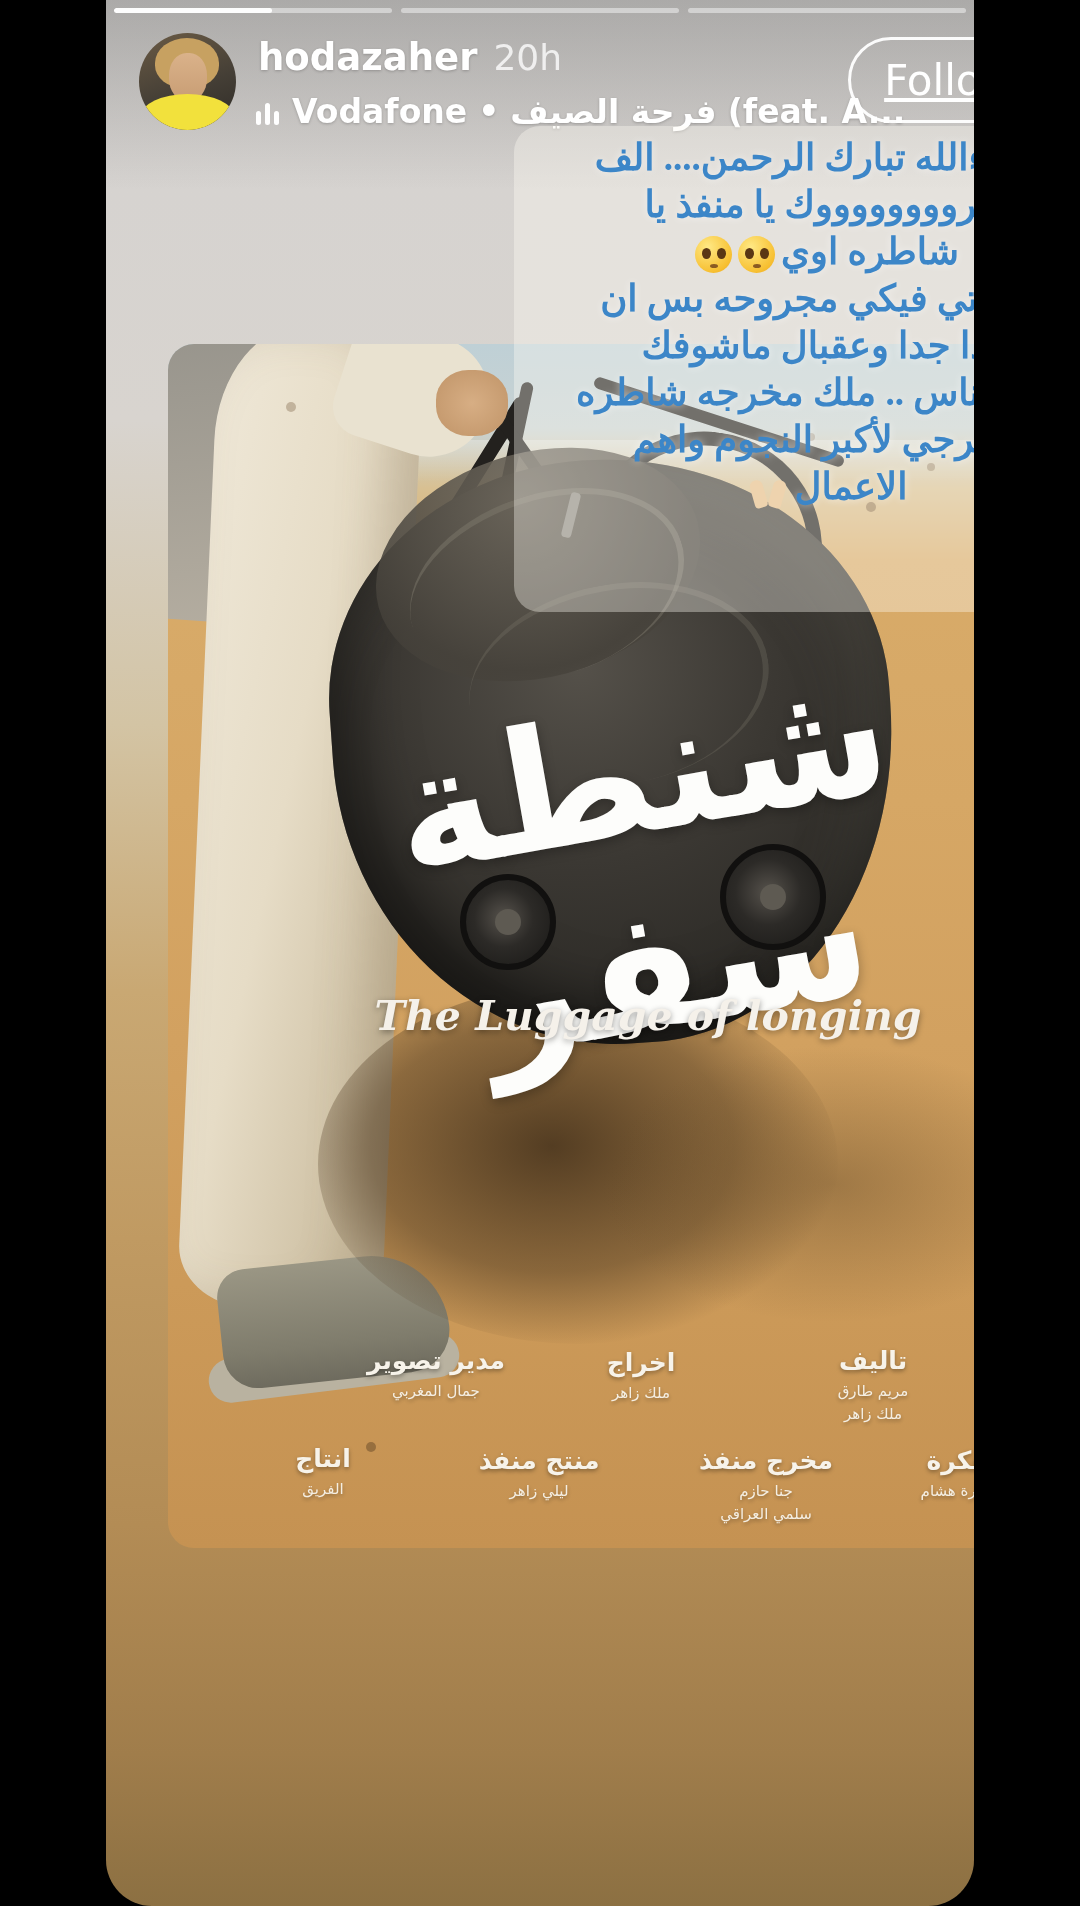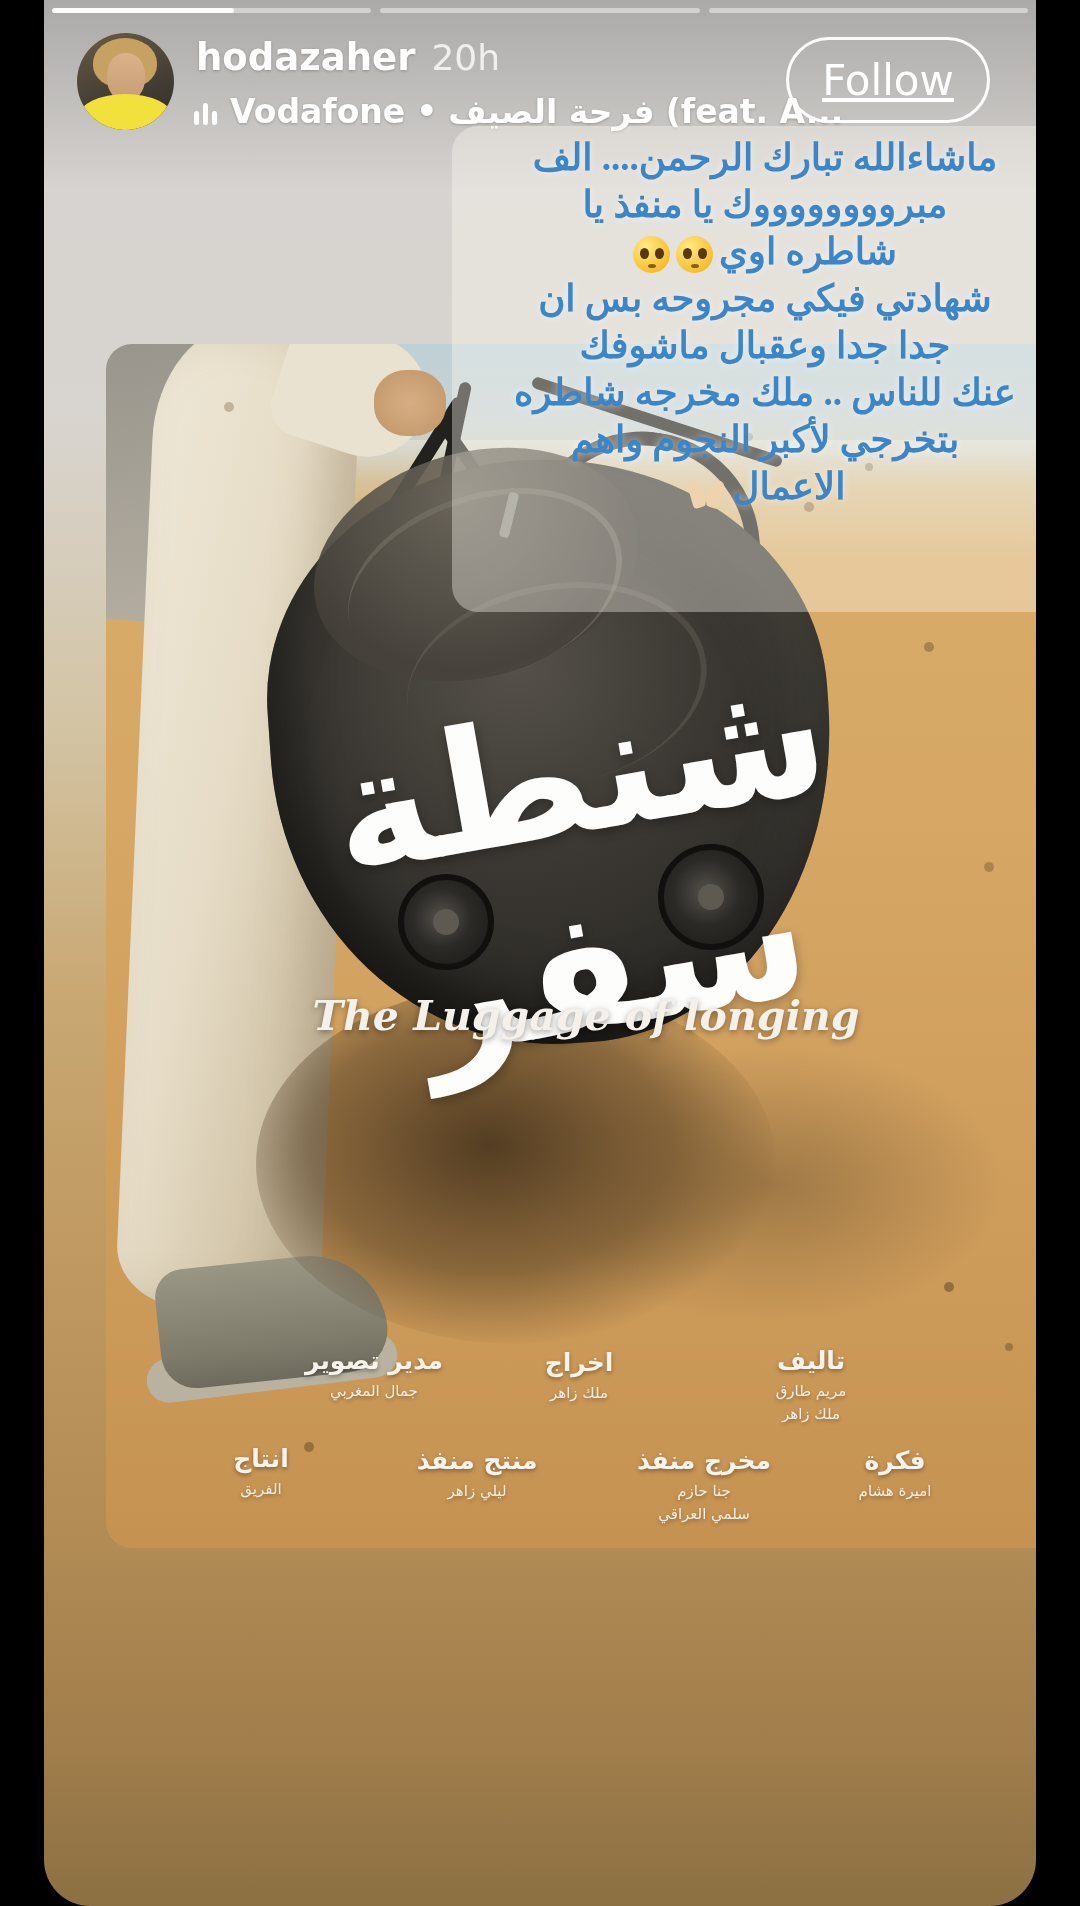--- a/index.html
+++ b/index.html
@@ -1,17 +1,17 @@
 <!DOCTYPE html>
 <html><head>
 <meta charset="utf-8">
 <style>
   html,body{margin:0;padding:0;background:#000;}
   .screen{
-    position:relative;width:992px;height:1906px;margin:0 auto;overflow:hidden;
+    position:relative;width:868px;height:1906px;margin:0 auto;overflow:hidden;
     border-radius:0 0 46px 46px;
     background:linear-gradient(180deg,#c8c6c4 0%,#d6d3d0 10%,#d8d4cf 22%,#d3c4a4 38%,
                #c9a873 52%,#c09a62 65%,#b38c55 80%,#a07d4b 92%,#8c7042 100%);
     font-family:"DejaVu Sans",sans-serif;
   }
   .top-shade{position:absolute;left:0;right:0;top:0;height:190px;
     background:linear-gradient(180deg,rgba(70,70,70,.22),rgba(120,120,120,0));}
 
   
   .progress{position:absolute;top:8px;left:8px;right:8px;display:flex;gap:9px;}

